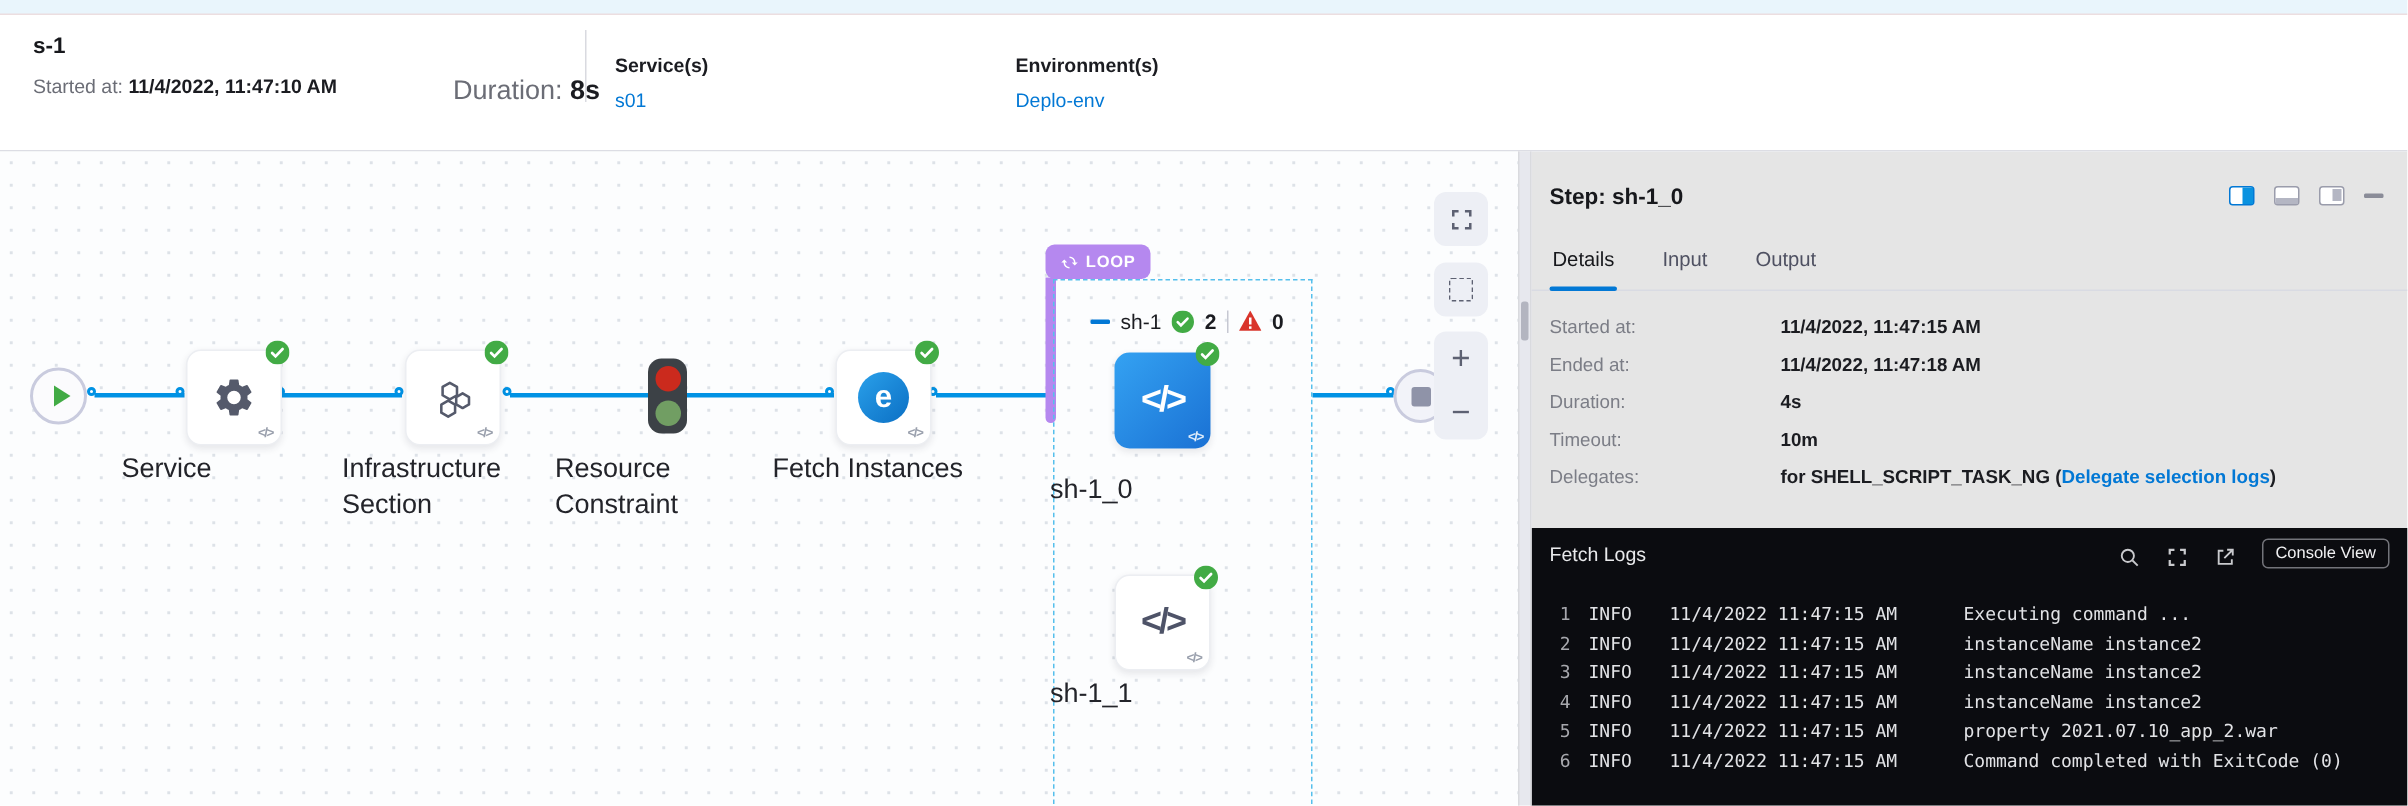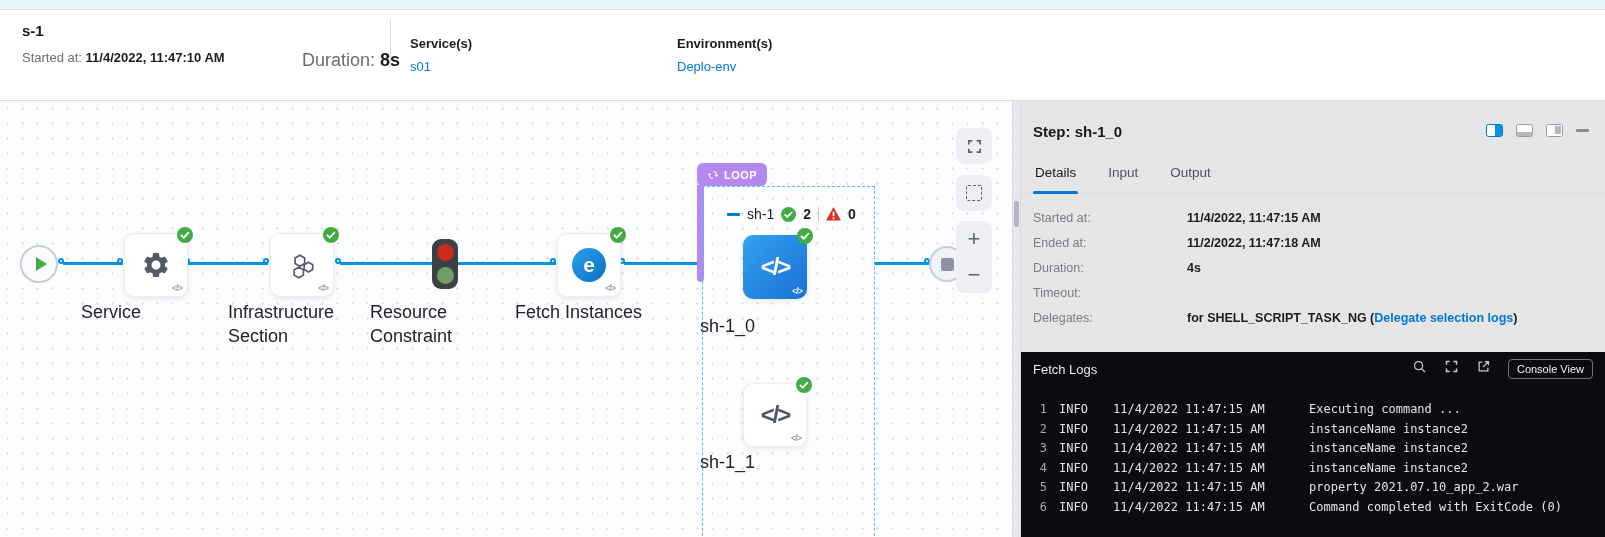--- a/index.html
+++ b/index.html
@@ -94,21 +94,21 @@
   .tab { font-size:13.5px; color:#4f5162; cursor:pointer; position:relative; padding:0 2px; }
   .tab.active { font-weight:400; color:#17181c; }
   .tab.active::after { content:""; position:absolute; left:0; right:0; bottom:-1px; height:3px; background:#0278d5; border-radius:2px; }
 
   .details { flex:0 0 158px; padding:17px 14px 0 12px; overflow:hidden; }
   .d-row { display:grid; grid-template-columns:122px 1fr; font-size:12.5px; margin-bottom:11px; }
   .d-label { color:#7b7d86; } .d-value { color:#1b1c21; font-weight:600;margin-left:32px; }
 
   .logs-head { height:34px; background:#0b0c10; display:flex; align-items:center; padding:0 12px; }
   .logs-title { color:#e9eaec; font-size:13px; }
-  .logs-actions { margin-left:auto; display:flex; align-items:flex-start; gap:17px; }
+  .logs-actions { margin-left:auto; display:flex; align-items:flex-end; gap:17px; }
   .log-icon { color:#c9cacd; cursor:pointer; display:flex; }
   .console-btn { border:1px solid #73747a; border-radius:4px; color:#f1f1f3; font-size:11px;
     padding:3px 8px; background:rgba(0,0,0,0); cursor:pointer; white-space:nowrap; }
 
   .logs-body { flex:1; background:#0b0c10; font-family:"DejaVu Sans Mono", monospace; font-size:12px;
     color:#e2e3e6; padding:14px 8px 0 12px; line-height:19.6px; overflow:hidden; }
   .log-line { display:flex; white-space:pre; }
   .ln { width:14px; text-align:right; color:#a7a8ad; margin-right:12px; }
   .lv { width:38px; margin-right:16px; }
   .lt { width:170px; margin-right:26px; }
@@ -290,28 +290,29 @@
       <div class="tab">Output</div>
     </div>
 
     <div class="details">
       <div class="d-row">
         <div class="d-label">Started at:</div>
         <div class="d-value">11/4/2022, 11:47:15 AM</div>
       </div>
       <div class="d-row">
         <div class="d-label">Ended at:</div>
-        <div class="d-value">11/2/2022, 11:47:18 AM</div>
+        <div class="d-value">11/4/2022, 11:47:18 AM</div>
       </div>
       <div class="d-row">
         <div class="d-label">Duration:</div>
         <div class="d-value">4s</div>
       </div>
       <div class="d-row">
         <div class="d-label">Timeout:</div>
+        <div class="d-value">10m</div>
       </div>
       <div class="d-row">
         <div class="d-label">Delegates:</div>
         <div class="d-value"><span>for SHELL_SCRIPT_TASK_NG (</span><a class="link">Delegate selection logs</a><span>)</span></div>
       </div>
     </div>
 
     <div class="logs-head">
       <div class="logs-title">Fetch Logs</div>
       <div class="logs-actions">

